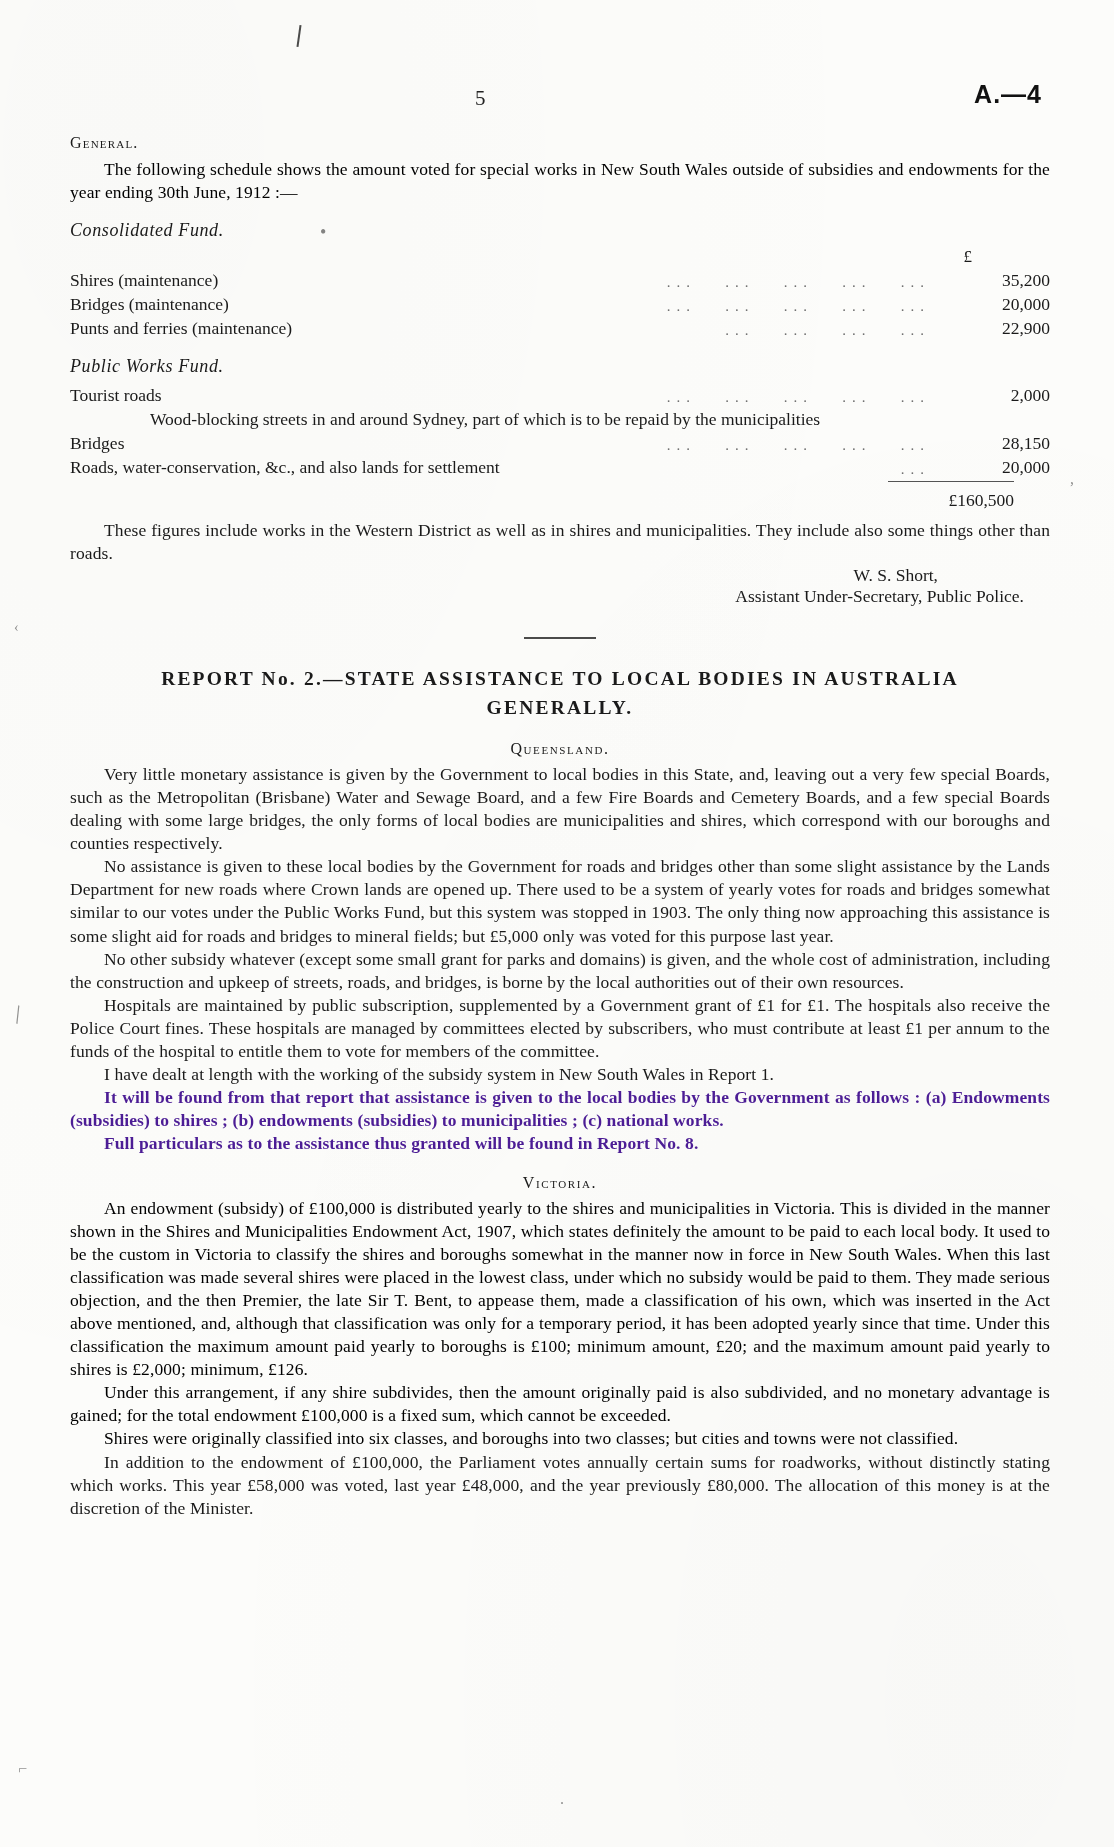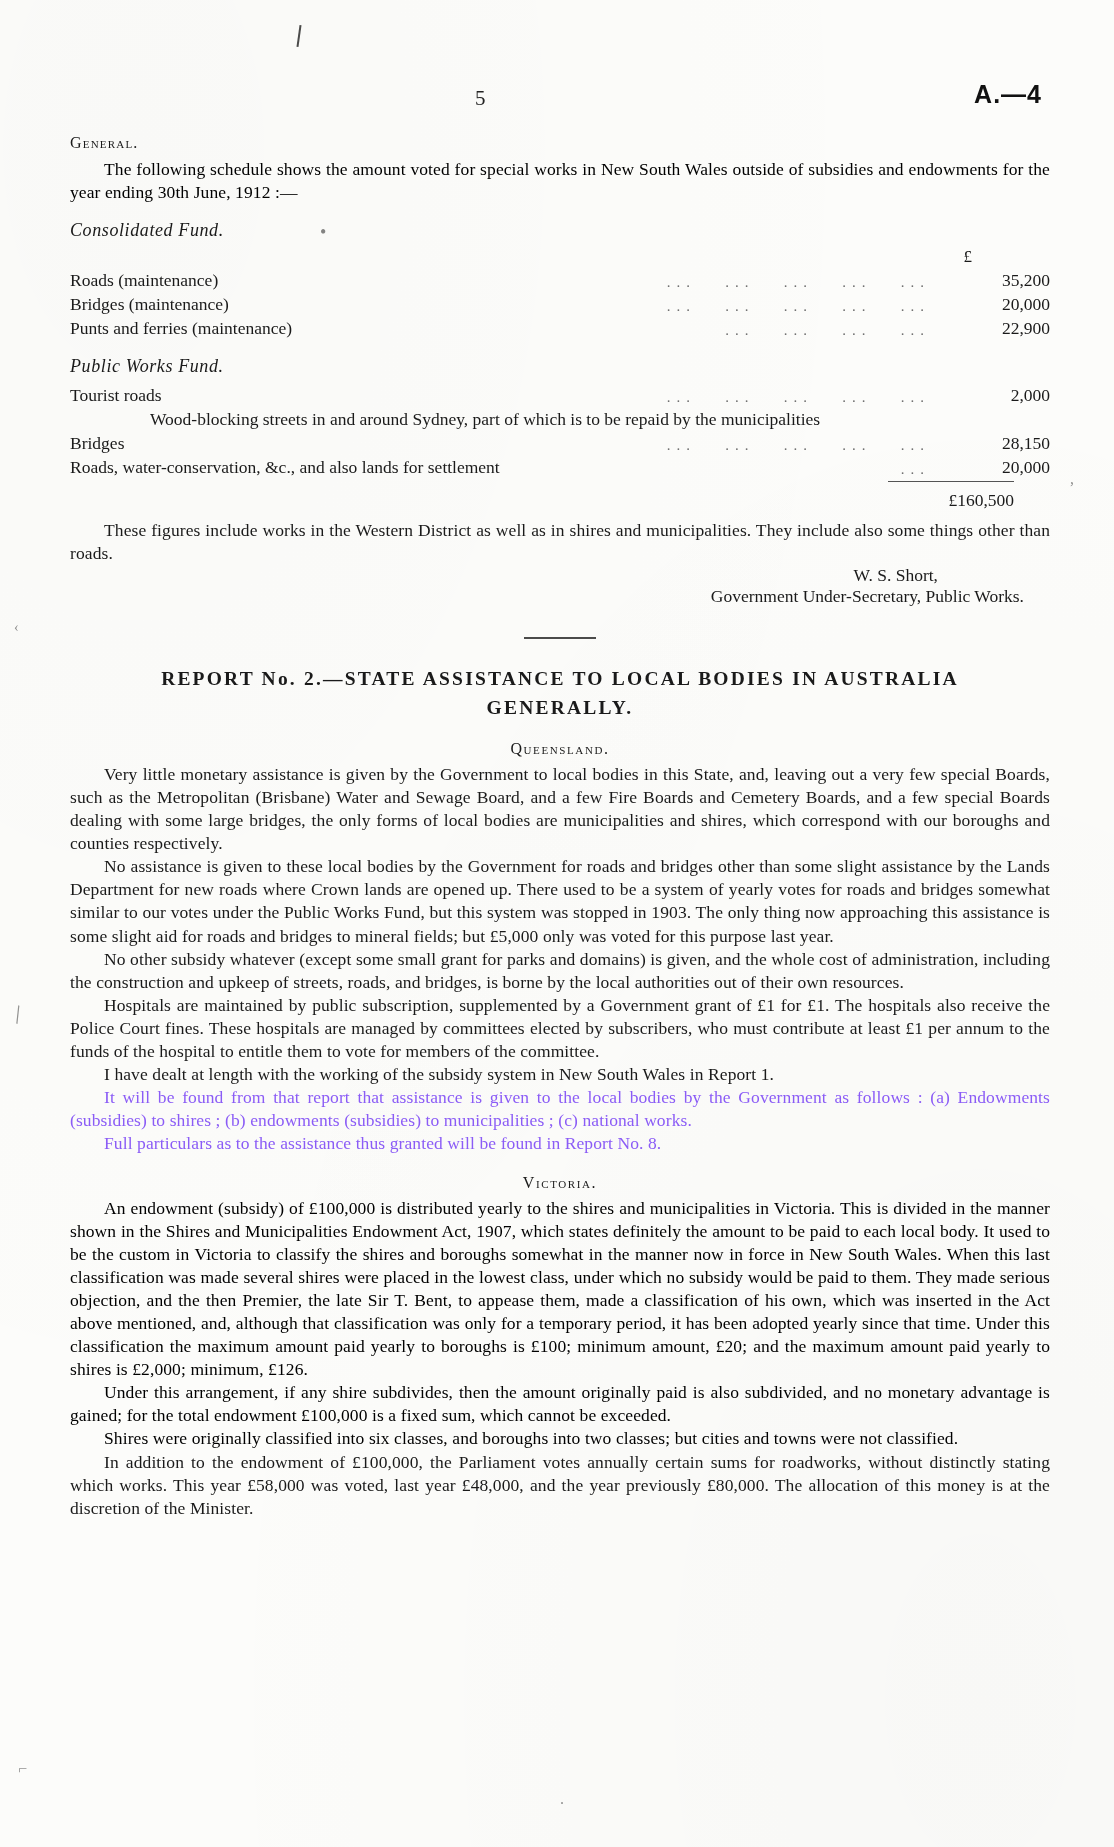--- a/index.html
+++ b/index.html
@@ -86,21 +86,21 @@
   }
   p.body {
     font-size: 17.5px;
     line-height: 1.32;
     text-align: justify;
     margin: 0 0 0 0;
     text-indent: 34px;
     letter-spacing: 0.1px;
   }
   .fade { color: #000000; }
-  .fade2 { color: #8b5cf6; }
+  .fade2 { color: #4c1d95; font-weight: bold; }
   
   table.fund {
     width: 100%;
     border-collapse: collapse;
     font-size: 17.5px;
   }
   table.fund td {
     padding: 1.5px 0;
     vertical-align: bottom;
   }
@@ -219,21 +219,21 @@
 
     <div style="position:relative;">
       <span class="mark mark-dot-left" style="position:absolute; left:250px; top:18px;">•</span>
     </div>
 
     <div class="italic-head">Consolidated Fund.</div>
     <div class="pound-head">£</div>
     <table class="fund">
       <tbody>
         <tr>
-          <td class="label">Roads (maintenance)</td>
+          <td class="label">Shires (maintenance)</td>
           <td class="leader">...&nbsp;&nbsp;&nbsp;...&nbsp;&nbsp;&nbsp;...&nbsp;&nbsp;&nbsp;...&nbsp;&nbsp;&nbsp;...</td>
           <td class="amount">35,200</td>
         </tr>
         <tr>
           <td class="label">Bridges (maintenance)</td>
           <td class="leader">...&nbsp;&nbsp;&nbsp;...&nbsp;&nbsp;&nbsp;...&nbsp;&nbsp;&nbsp;...&nbsp;&nbsp;&nbsp;...</td>
           <td class="amount">20,000</td>
         </tr>
         <tr>
           <td class="label">Punts and ferries (maintenance)</td>
@@ -274,21 +274,21 @@
         </tr>
       </tbody>
     </table>
 
     <div class="total-rule"></div>
     <div class="total-row">£160,500</div>
 
     <div style="height:8px"></div>
     <p class="body">These figures include works in the Western District as well as in shires and municipalities. They include also some things other than roads.</p>
     <div class="sig-line">W. S. Short,</div>
-    <div class="sig-line2">Government Under-Secretary, Public Works.</div>
+    <div class="sig-line2">Assistant Under-Secretary, Public Police.</div>
 
     <div class="divider"></div>
 
     <div class="report-title">
       <span>REPORT No. 2.—STATE ASSISTANCE TO LOCAL BODIES IN AUSTRALIA</span>
       <span class="sub">GENERALLY.</span>
     </div>
 
     <div class="section-head">Queensland.</div>
     <p class="body">Very little monetary assistance is given by the Government to local bodies in this State, and, leaving out a very few special Boards, such as the Metropolitan (Brisbane) Water and Sewage Board, and a few Fire Boards and Cemetery Boards, and a few special Boards dealing with some large bridges, the only forms of local bodies are municipalities and shires, which correspond with our boroughs and counties respectively.</p>

